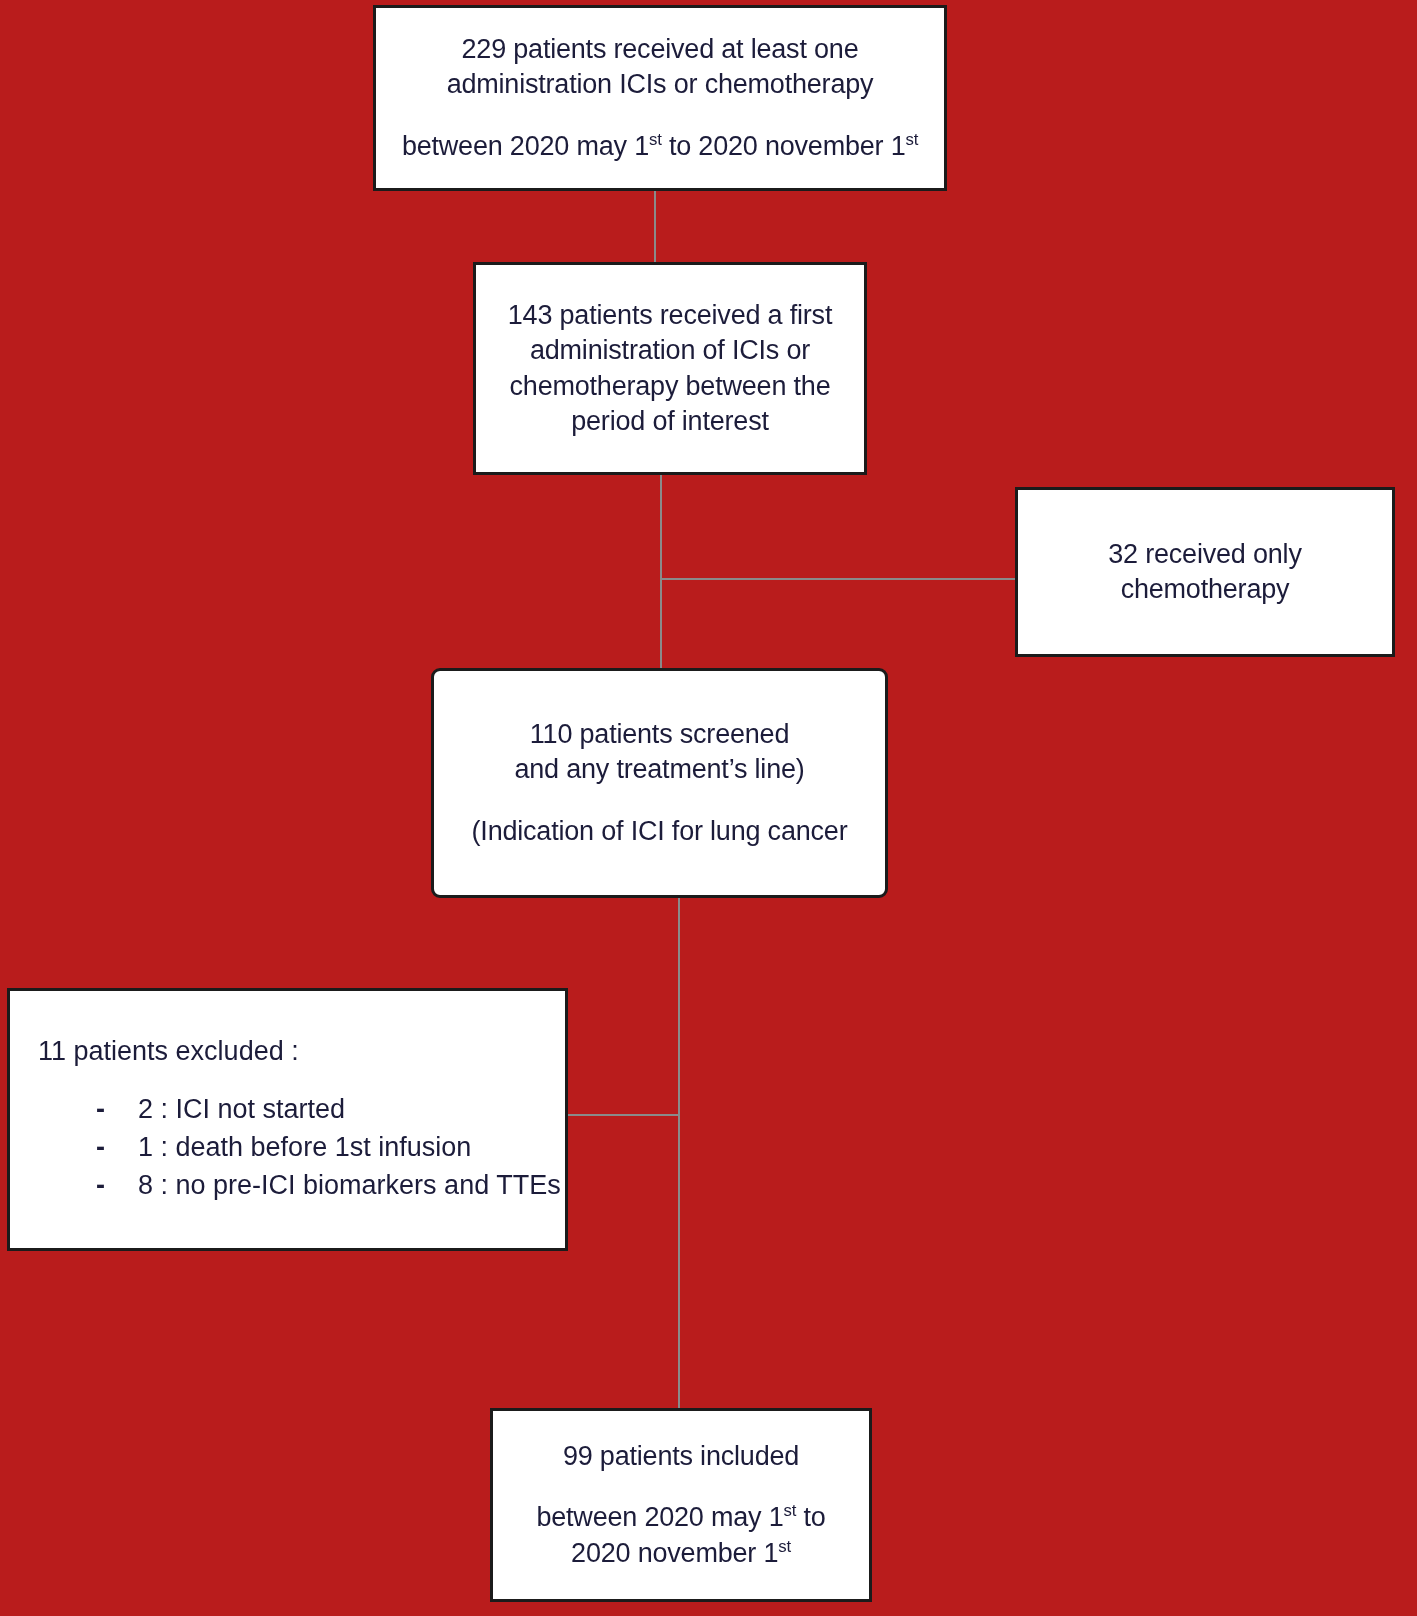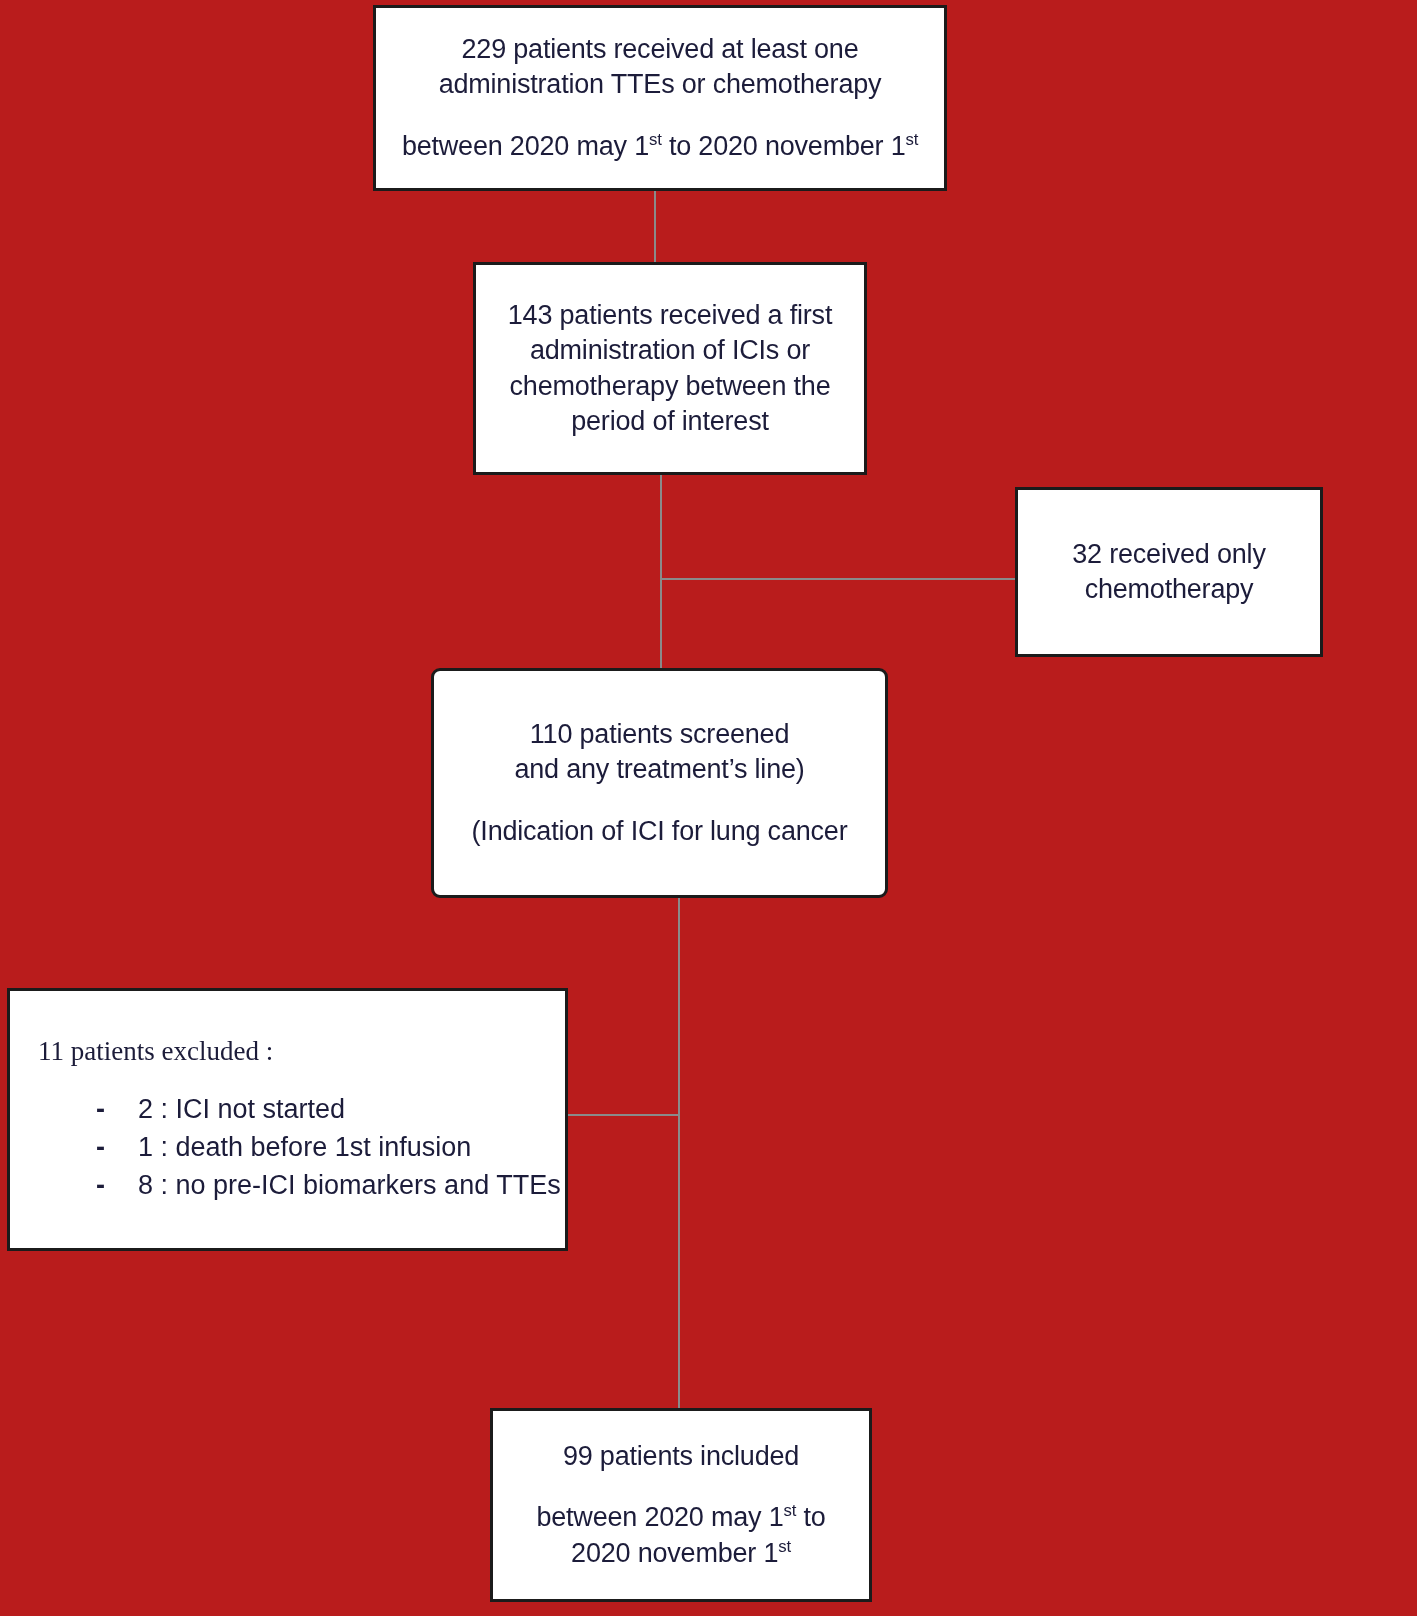--- a/index.html
+++ b/index.html
@@ -79,38 +79,37 @@
   #box-screened {
     left: 431px; top: 668px;
     width: 457px; height: 230px;
     padding: 0 12px;
     border-radius: 9px;
   }
 
   
   #box-chemo-only {
     left: 1015px; top: 487px;
-    width: 308px; height: 170px;
+    width: 380px; height: 170px;
     padding: 0 12px;
   }
 
   
   #box-excluded {
     left: 7px; top: 988px;
     width: 561px; height: 263px;
     padding: 0 0 0 28px;
     justify-content: center;
   }
   #box-excluded .excl-head {
     font-size: 27px;
     line-height: 1.3;
     color: #1c1c3a;
     margin-bottom: 20px;
     white-space: nowrap;
-    font-family: Liberation Serif, serif;
   }
   #box-excluded ul {
     list-style: none;
     margin: 0;
     padding: 0 0 0 58px;
   }
   #box-excluded li {
     font-size: 27px;
     line-height: 1.42;
     color: #1c1c3a;
@@ -142,21 +141,21 @@
   <div class="line v" style="left:660px; top:475px; height:194px;"></div>
 
   <div class="line h" style="left:660px; top:578px; width:357px;"></div>
 
   <div class="line v" style="left:678px; top:898px; height:512px;"></div>
 
   <div class="line h" style="left:568px; top:1114px; width:112px;"></div>
 
   <div class="fc-box" id="box-initial">
     <span class="bt">229 patients received at least one</span>
-    <span class="bt">administration TTEs or chemotherapy</span>
+    <span class="bt">administration ICIs or chemotherapy</span>
     <span class="bt gap-above"><span>between 2020 may 1</span><sup>st</sup><span> to 2020 november 1</span><sup>st</sup></span>
   </div>
 
   <div class="fc-box" id="box-first-admin">
     <span class="bt">143 patients received a first</span>
     <span class="bt">administration of ICIs or</span>
     <span class="bt">chemotherapy between the</span>
     <span class="bt">period of interest</span>
   </div>
 

